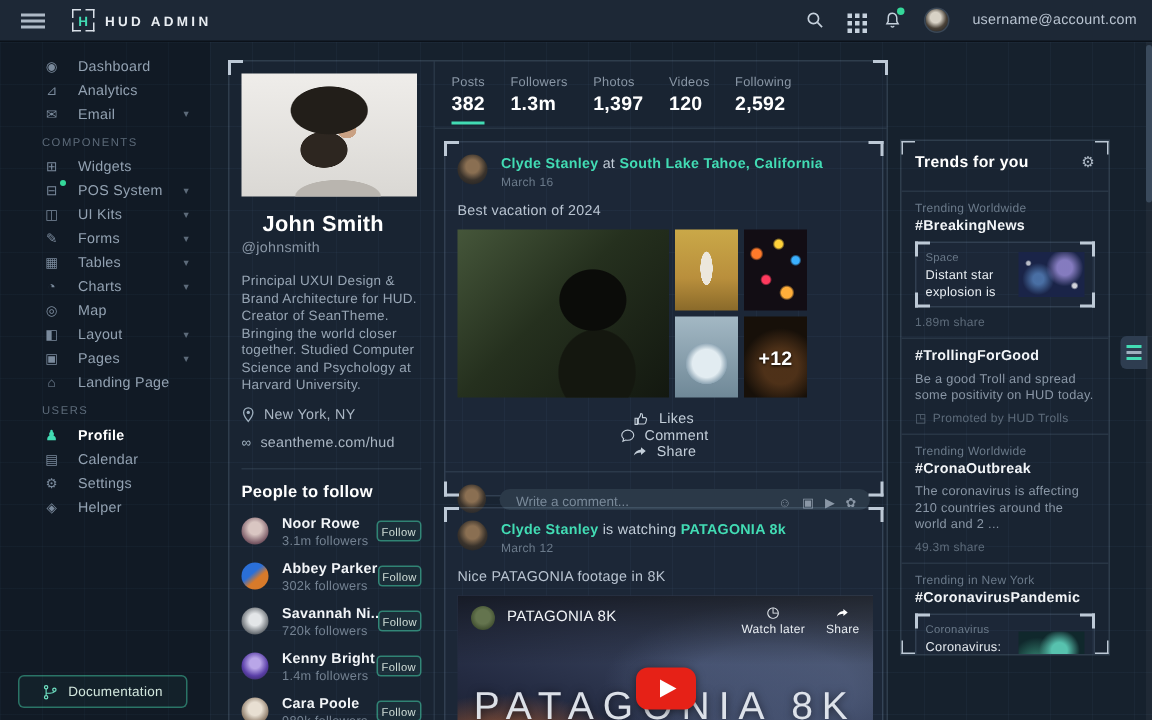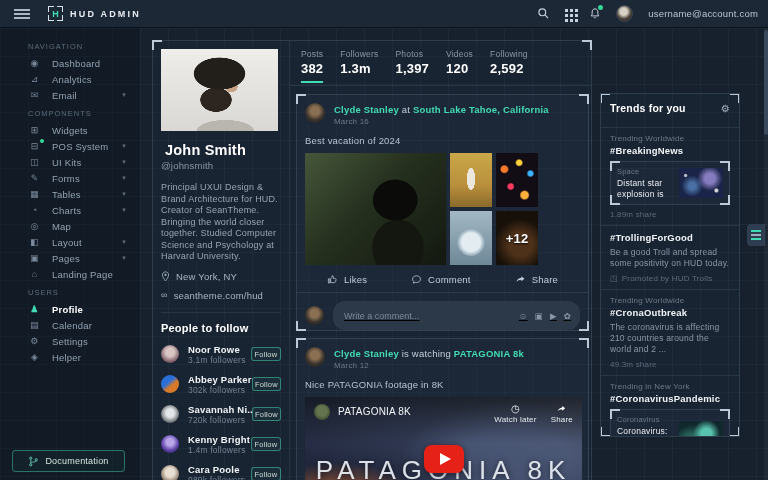--- a/index.html
+++ b/index.html
@@ -60,21 +60,21 @@
   .stats-hr{position:absolute;left:137px;right:0;top:44px;height:1px;background:rgba(160,190,215,.12);}
 
   
   .pcol{position:absolute;left:8px;top:8px;width:120px;color:#97a5b4;}
   .pphoto{width:117px;height:82px;background:
       radial-gradient(ellipse 36% 32% at 50% 30%,#221e19 0 60%,transparent 62%),
       radial-gradient(ellipse 22% 24% at 47% 62%,#2d2620 0 60%,transparent 62%),
       radial-gradient(ellipse 9% 11% at 60% 46%,#c9a183 0 60%,transparent 62%),
       radial-gradient(ellipse 40% 22% at 55% 100%,#b9b5af 0 60%,transparent 62%),
       linear-gradient(180deg,#efedea,#dad8d4);}
-  .pname{color:#fff;font-size:14.5px;font-weight:bold;margin:11px 4px 2px;}
+  .pname{color:#fff;font-size:14.5px;font-weight:bold;margin:11px 14px 2px;}
   .phandle{font-size:9.5px;color:#8a97a6;}
   .pbio{font-size:9px;line-height:11.5px;margin-top:11px;color:#97a5b4;}
   .prow{display:flex;align-items:center;gap:6px;margin-top:8px;font-size:9.5px;color:#aab6c3;}
   .prow svg{flex:none;}
   .plink{color:#aab6c3;}
   .phr{height:1px;background:rgba(160,190,215,.12);margin:11px 0 9px;}
   .ptf-title{color:#fff;font-size:11px;font-weight:bold;margin-bottom:10px;}
   .person{display:flex;align-items:center;margin-bottom:9px;}
   .pav{width:18px;height:18px;border-radius:50%;flex:none;margin-right:9px;}
   .av1{background:radial-gradient(circle at 50% 40%,#d9c6c2 0 30%,#7a5a66 70%,#3a2a36);}
@@ -107,25 +107,25 @@
   .ph-wheat{background:radial-gradient(ellipse 16% 34% at 50% 48%,#ece7dc 0 60%,transparent 62%),linear-gradient(180deg,#caa848,#b98f3c 60%,#8a6a2a);}
   .ph-neon{background:
       radial-gradient(circle at 20% 30%,#ff7a2a 0 6%,transparent 9%),
       radial-gradient(circle at 55% 18%,#ffd23a 0 5%,transparent 8%),
       radial-gradient(circle at 82% 38%,#3ab0ff 0 5%,transparent 8%),
       radial-gradient(circle at 35% 62%,#ff3a5e 0 6%,transparent 9%),
       radial-gradient(circle at 68% 78%,#ffae3a 0 7%,transparent 10%),#120d14;}
   .ph-globe{background:radial-gradient(circle 17px at 50% 58%,#e2ecf1 0 55%,#8fa6b5 80%,transparent 82%),linear-gradient(180deg,#a3b8c4,#6f8897);}
   .ph-more{background:radial-gradient(circle at 58% 62%,rgba(205,125,60,.3) 0 28%,transparent 62%),#171009;display:flex;align-items:center;justify-content:center;}
   .more-n{color:#fff;font-size:13px;font-weight:bold;text-shadow:0 1px 2px #000;}
-  .pacts{display:flex;justify-content:space-around;align-items:center;margin:9px 0 7px;color:#c3ced9;font-size:9.5px;}
+  .pacts{display:flex;justify-content:space-around;align-items:center;margin:9px 0 7px;color:#c3ced9;font-size:9.5px;flex-direction:column;}
   .pact{display:flex;align-items:center;gap:6px;cursor:pointer;}
   .chr{height:1px;background:rgba(160,190,215,.12);margin:0 -8px;}
   .crow{display:flex;align-items:center;gap:9px;margin-top:8px;}
-  .cpill{flex:1;height:29px;background:#2b3948;border-radius:12px;display:flex;align-items:center;padding:0 9px;text-decoration:underline;}
+  .cpill{flex:1;height:14px;background:#2b3948;border-radius:12px;display:flex;align-items:flex-end;padding:0 9px;}
   .cpill input{flex:1;background:transparent;border:0;outline:0;color:#c3ced9;font-size:9px;}
   .cpill input::placeholder{color:#7a8a9a;}
   .cics{display:flex;gap:7px;color:#8a97a6;font-size:8.5px;}
   .cics span{cursor:pointer;}
 
   
   .video{position:relative;margin-top:7px;width:277px;height:175px;overflow:hidden;background:
       radial-gradient(ellipse 40% 30% at 12% 60%,rgba(214,110,48,.42) 0 40%,transparent 75%),
       radial-gradient(ellipse 50% 40% at 75% 35%,rgba(90,105,140,.5) 0 40%,transparent 80%),
       linear-gradient(200deg,#4a5468 0%,#36405a 30%,#242b42 55%,#161b2b 78%,#0c0f18 100%);}
@@ -203,21 +203,20 @@
             <path d="M6.6 13a1.5 1.5 0 0 0 2.8 0" fill="none" stroke="currentColor" stroke-width="1.2"></path>
           </svg>
         <i class="bell-dot"></i>
       </span>
       <span class="hd-av"></span>
       <span class="hd-mail">username@account.com</span>
     </div>
   </div>
 
   <div class="sidebar">
-    <div class="ssec">Navigation</div>
     <div class="sitem">
         <span class="sic">◉</span>
         <span>Dashboard</span>
       </div>
     <div class="sitem">
         <span class="sic">⊿</span>
         <span>Analytics</span>
       </div>
     <div class="sitem">
         <span class="sic">✉</span>

